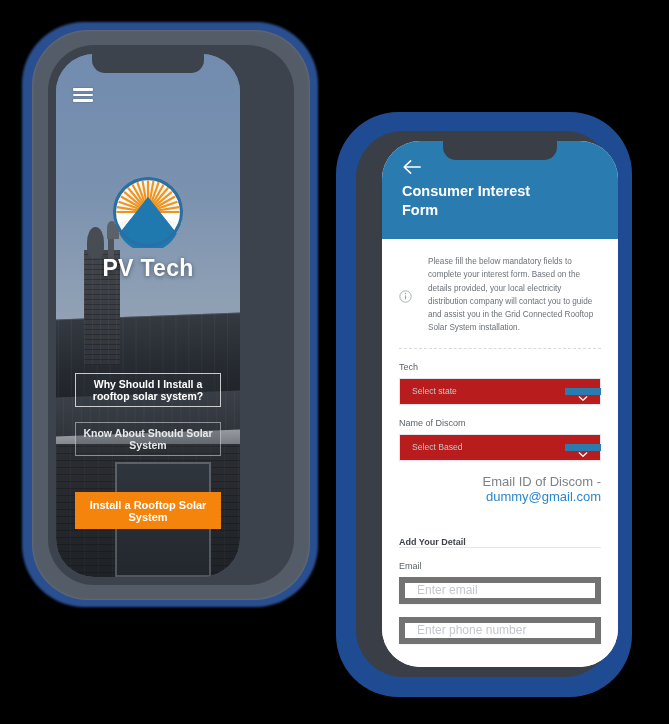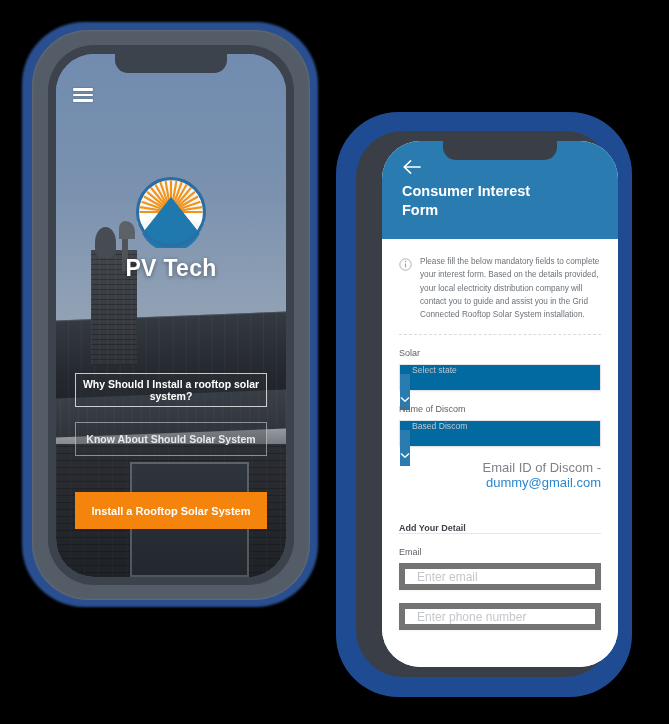--- a/index.html
+++ b/index.html
@@ -55,21 +55,21 @@
     width: 246px;
     height: 540px;
     border-radius: 46px;
     background: #3d434c;
   }
 
   .phone1-screen {
     position: absolute;
     left: 56px;
     top: 54px;
-    width: 230px;
+    width: 184px;
     height: 523px;
     border-radius: 38px;
     overflow: hidden;
     background: #6d8ab3;
   }
 
   
   .p1-photo { position: absolute; inset: 0; }
   .p1-sky {
     position: absolute; left: 0; top: 0; width: 100%; height: 58%;
@@ -273,23 +273,24 @@
   .p2-body {
     position: relative;
     padding: 0 17px;
     background: #ffffff;
     height: 428px;
     overflow: hidden;
   }
 
   .p2-info {
     display: flex;
-    gap: 8px;
+    gap: 16px;
     padding: 16px 0 13px 0;
     border-bottom: 1px dashed #d8dadd;
+    align-items: center;
   }
   .info-icon {
     flex: 0 0 auto;
     width: 13px; height: 13px;
     margin-top: 2px;
   }
   .p2-info-text {
     color: #6c7278;
     font-size: 8.2px;
     line-height: 1.62;
@@ -297,26 +298,25 @@
 
   .field-group { padding-top: 13px; }
   .field-label {
     color: #5d6view;
     color: #5d6268;
     font-size: 9px;
     margin-bottom: 6px;
   }
   .field-row {
     display: flex;
-    align-items: flex-start;
+    align-items: center;
     height: 27px;
     border: 1px solid #e3e5e8;
-    background: #0369a1;
+    background: #b91c1c;
     box-shadow: 0 1px 2px rgba(0,0,0,0.05);
-    flex-direction: column;
   }
   .field-row .fake-input {
     flex: 1 1 auto;
     display: flex; align-items: center;
     padding-left: 12px;
     color: #c3c7cb;
     font-size: 8.6px;
     cursor: text;
   }
   .dropdown-btn {
@@ -467,37 +467,37 @@
           <svg viewBox="0 0 16 16" width="13" height="13">
             <circle cx="8" cy="8" r="7" fill="none" stroke="#9aa0a6" stroke-width="1"></circle>
             <circle cx="8" cy="4.4" r="0.95" fill="#9aa0a6"></circle>
             <rect x="7.3" y="6.4" width="1.4" height="5.4" rx="0.6" fill="#9aa0a6"></rect>
           </svg>
         </div>
         <div class="p2-info-text">Please fill the below mandatory fields to complete your interest form. Based on the details provided, your local electricity distribution company will contact you to guide and assist you in the Grid Connected Rooftop Solar System installation.</div>
       </div>
 
       <div class="field-group">
-        <div class="field-label">Solar</div>
+        <div class="field-label">Tech</div>
         <div class="field-row">
           <div class="fake-input">Select state</div>
           <div class="dropdown-btn">
             <span class="chev">
               <svg viewBox="0 0 12 8" width="10" height="7">
                 <path d="M1.5 2 L6 6.2 L10.5 2" fill="none" stroke="#ffffff" stroke-width="1.6" stroke-linecap="round" stroke-linejoin="round"></path>
               </svg>
             </span>
           </div>
         </div>
       </div>
 
       <div class="field-group">
         <div class="field-label">Name of Discom</div>
         <div class="field-row">
-          <div class="fake-input">Based Discom</div>
+          <div class="fake-input">Select Based</div>
           <div class="dropdown-btn">
             <span class="chev">
               <svg viewBox="0 0 12 8" width="10" height="7">
                 <path d="M1.5 2 L6 6.2 L10.5 2" fill="none" stroke="#ffffff" stroke-width="1.6" stroke-linecap="round" stroke-linejoin="round"></path>
               </svg>
             </span>
           </div>
         </div>
       </div>
 

